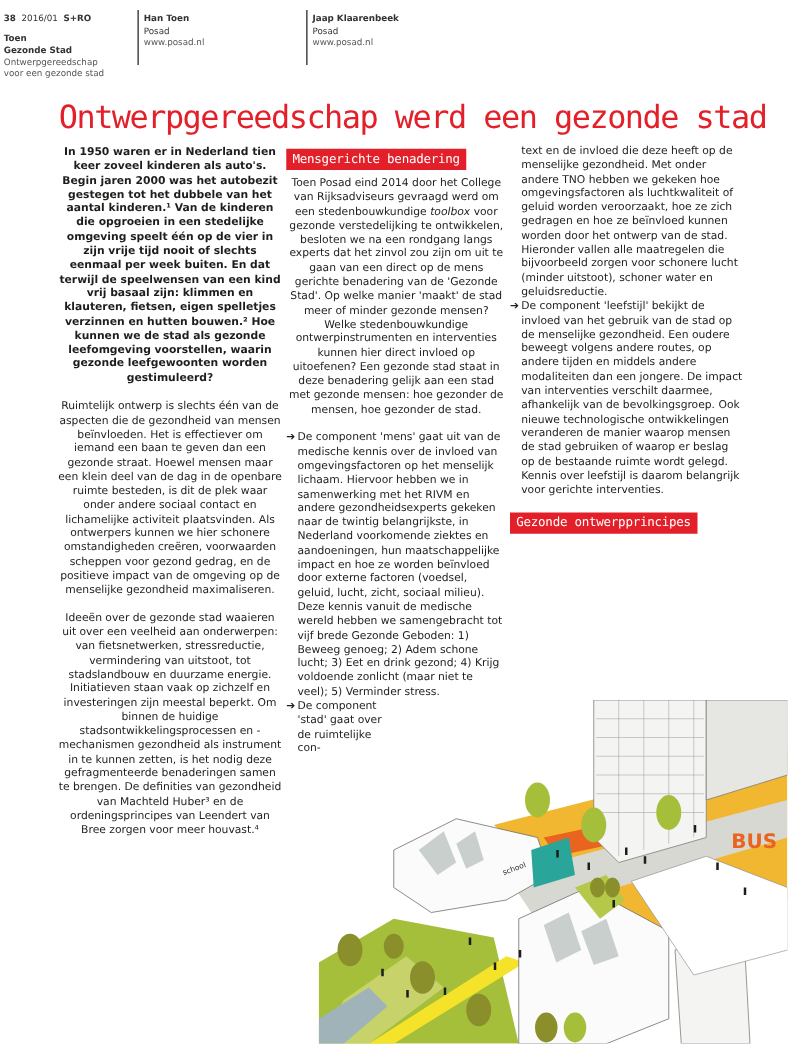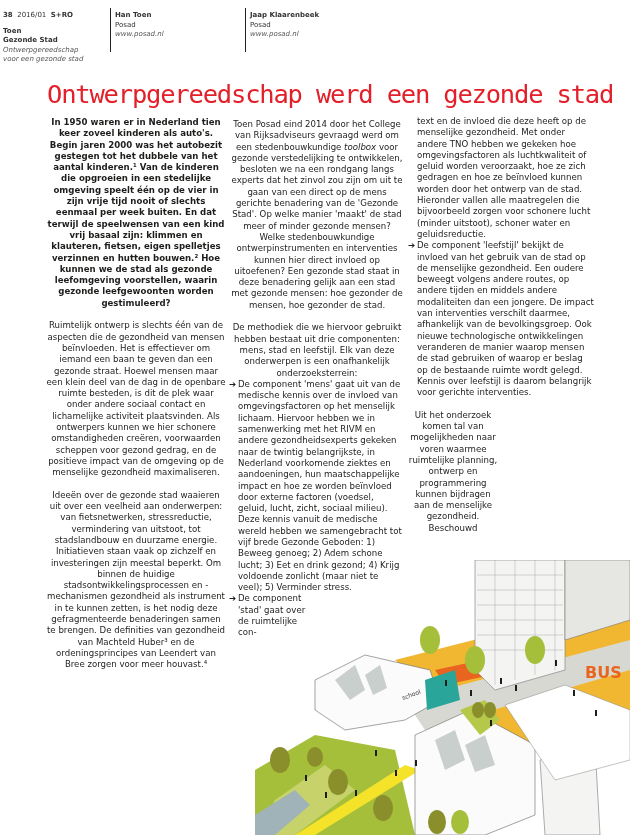--- a/index.html
+++ b/index.html
@@ -1,21 +1,21 @@
 <!DOCTYPE html>
 <html><head>
 <meta charset="utf-8">
 <style>
   html, body { margin:0; padding:0; background:#fff; }
   body { width:630px; height:835px; position:relative; overflow:hidden;
          font-family:"DejaVu Sans", sans-serif; color:#1d1d1b; }
   .abs { position:absolute; }
   .meta { font-size:7px; line-height:9.5px; color:#333; }
   .meta b { font-weight:bold; }
-  .meta .it { font-style:italic; color:#555; }
+  .meta .it { color:#555; }
   .vline { position:absolute; width:1px; background:#222; }
   .title { position:absolute; left:47px; top:79px; font-family:"DejaVu Sans Mono", monospace;
            font-size:25.5px; color:#e3202a; letter-spacing:-1.2px; white-space:nowrap; }
   .col { position:absolute; font-size:8.6px; line-height:11.3px; color:#1d1d1b; }
   .col p { margin:0 0 11.3px 0;text-align:center; }
   .lead { font-weight:bold; }
   .hbar { display:inline-block; background:#e3202a; color:#fff;
           font-family:"DejaVu Sans Mono", monospace; font-size:10px; letter-spacing:-0.2px;
           padding:2px 5px 2px 5px; line-height:13px; margin-bottom:6px; }
   .bullet { position:relative; padding-left:9px; }
@@ -54,39 +54,39 @@
 
 <div class="title">Ontwerpgereedschap werd een gezonde stad</div>
 
 <div class="col" style="left:46px; top:117px; width:180px;">
   <p class="lead">In 1950 waren er in Nederland tien keer zoveel kinderen als auto's. Begin jaren 2000 was het autobezit gestegen tot het dubbele van het aantal kinderen.¹ Van de kinderen die opgroeien in een stedelijke omgeving speelt één op de vier in zijn vrije tijd nooit of slechts eenmaal per week buiten. En dat terwijl de speelwensen van een kind vrij basaal zijn: klimmen en klauteren, fietsen, eigen spelletjes verzinnen en hutten bouwen.² Hoe kunnen we de stad als gezonde leefomgeving voorstellen, waarin gezonde leefgewoonten worden gestimuleerd?</p>
   <p>Ruimtelijk ontwerp is slechts één van de aspecten die de gezondheid van mensen beïnvloeden. Het is effectiever om iemand een baan te geven dan een gezonde straat. Hoewel mensen maar een klein deel van de dag in de openbare ruimte besteden, is dit de plek waar onder andere sociaal contact en lichamelijke activiteit plaatsvinden. Als ontwerpers kunnen we hier schonere omstandigheden creëren, voorwaarden scheppen voor gezond gedrag, en de positieve impact van de omgeving op de menselijke gezondheid maximaliseren.</p>
   <p>Ideeën over de gezonde stad waaieren uit over een veelheid aan onderwerpen: van fietsnetwerken, stressreductie, vermindering van uitstoot, tot stadslandbouw en duurzame energie. Initiatieven staan vaak op zichzelf en investeringen zijn meestal beperkt. Om binnen de huidige stadsontwikkelingsprocessen en -mechanismen gezondheid als instrument in te kunnen zetten, is het nodig deze gefragmenteerde benaderingen samen te brengen. De definities van gezondheid van Machteld Huber³ en de ordeningsprincipes van Leendert van Bree zorgen voor meer houvast.⁴</p>
 </div>
 
 <div class="col" style="left:229px; top:119px; width:176px;">
+  <div class="hbar">Mensgerichte benadering</div>
   <p><span>Toen Posad eind 2014 door het College van Rijksadviseurs gevraagd werd om een stedenbouwkundige </span><i>toolbox</i><span> voor gezonde verstedelijking te ontwikkelen, besloten we na een rondgang langs experts dat het zinvol zou zijn om uit te gaan van een direct op de mens gerichte benadering van de 'Gezonde Stad'. Op welke manier 'maakt' de stad meer of minder gezonde mensen? Welke stedenbouwkundige ontwerpinstrumenten en interventies kunnen hier direct invloed op uitoefenen? Een gezonde stad staat in deze benadering gelijk aan een stad met gezonde mensen: hoe gezonder de mensen, hoe gezonder de stad.</span></p>
-  <p style="margin-bottom:0">De methodiek die we hiervoor gebruikt hebben bestaat uit drie componenten: mens, stad en leefstijl. Elk van deze onderwerpen is een onafhankelijk onderzoeksterrein:</p>
   <div class="bullet">
     <span class="arrow">➔</span>
     <span>De component 'mens' gaat uit van de medische kennis over de invloed van omgevingsfactoren op het menselijk lichaam. Hiervoor hebben we in samenwerking met het RIVM en andere gezondheidsexperts gekeken naar de twintig belangrijkste, in Nederland voorkomende ziektes en aandoeningen, hun maatschappelijke impact en hoe ze worden beïnvloed door externe factoren (voedsel, geluid, lucht, zicht, sociaal milieu). Deze kennis vanuit de medische wereld hebben we samengebracht tot vijf brede Gezonde Geboden: 1) Beweeg genoeg; 2) Adem schone lucht; 3) Eet en drink gezond; 4) Krijg voldoende zonlicht (maar niet te veel); 5) Verminder stress.</span>
   </div>
   <div class="bullet" style="width:70px;">
     <span class="arrow">➔</span>
     <span>De component 'stad' gaat over de ruimtelijke con-</span>
   </div>
 </div>
 
 <div class="col" style="left:408px; top:116px; width:186px;">
   <div style="padding-left:9px">text en de invloed die deze heeft op de menselijke gezondheid. Met onder andere TNO hebben we gekeken hoe omgevingsfactoren als luchtkwaliteit of geluid worden veroorzaakt, hoe ze zich gedragen en hoe ze beïnvloed kunnen worden door het ontwerp van de stad. Hieronder vallen alle maatregelen die bijvoorbeeld zorgen voor schonere lucht (minder uitstoot), schoner water en geluidsreductie.</div>
   <div class="bullet" style="margin-bottom:11.3px">
     <span class="arrow">➔</span>
     <span>De component 'leefstijl' bekijkt de invloed van het gebruik van de stad op de menselijke gezondheid. Een oudere beweegt volgens andere routes, op andere tijden en middels andere modaliteiten dan een jongere. De impact van interventies verschilt daarmee, afhankelijk van de bevolkingsgroep. Ook nieuwe technologische ontwikkelingen veranderen de manier waarop mensen de stad gebruiken of waarop er beslag op de bestaande ruimte wordt gelegd. Kennis over leefstijl is daarom belangrijk voor gerichte interventies.</span>
   </div>
-  <p style="width:90px; margin:0">Uit het onderzoek komen tal van mogelijkheden naar voren waarmee ruimtelijke planning, ontwerp en programmering kunnen bijdragen aan de menselijke gezondheid. Beschouwd</p>
+  <div class="hbar">Gezonde ontwerpprincipes</div>
 </div>
 
 <svg class="illu" viewBox="0 0 375 275">
 
   <polygon points="140,100 375,40 375,160 260,190 200,150" fill="#f2b731"></polygon>
   <polygon points="180,110 250,95 260,110 190,125" fill="#e9651f"></polygon>
 
   <polygon points="150,140 375,80 375,110 170,170" fill="#d8d8d2"></polygon>
 
   <polygon points="0,210 60,175 140,190 160,275 0,275" fill="#a5bf3b"></polygon>

